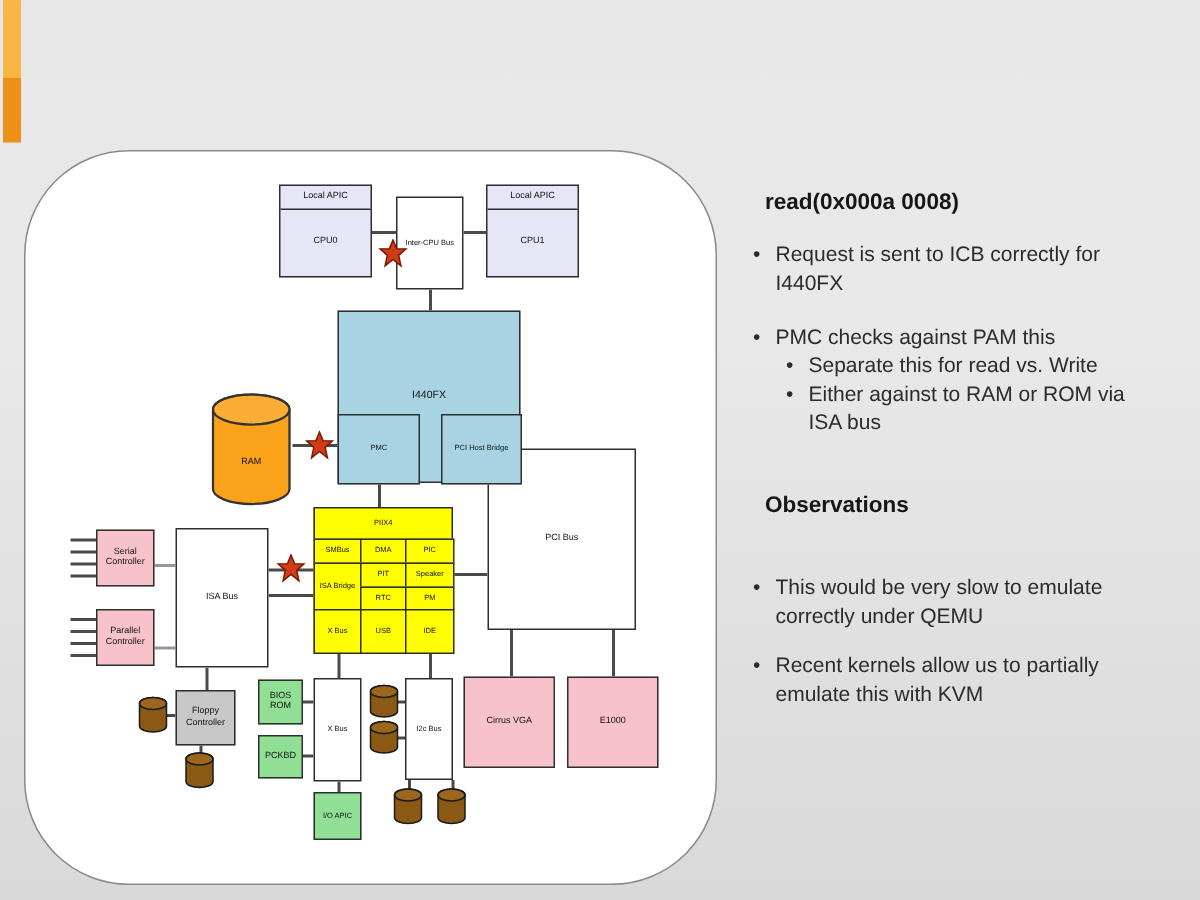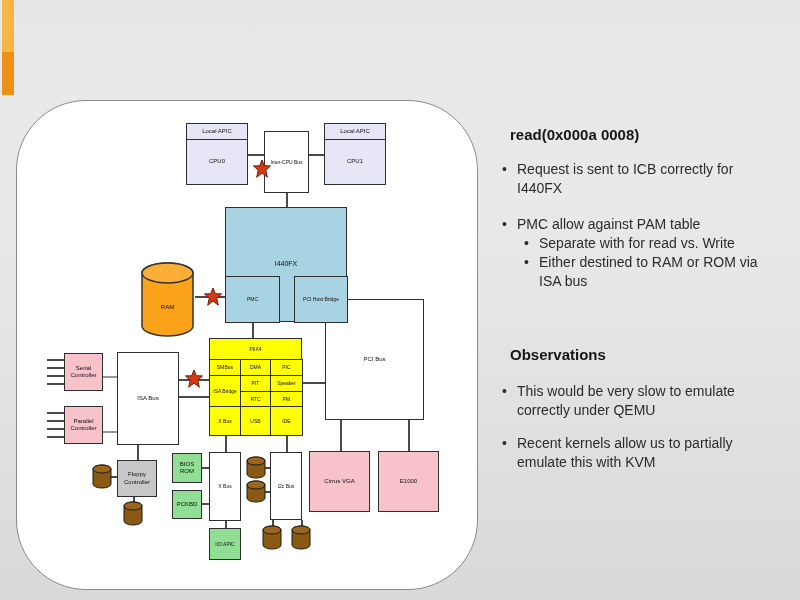--- a/index.html
+++ b/index.html
@@ -200,33 +200,33 @@
     <div class="nb" style="top:160px">
       <div class="row">
         <span class="dot">•</span>
         <span class="txt">Request is sent to ICB correctly for I440FX</span>
       </div>
     </div>
 
     <div class="nb" style="top:215px">
       <div class="row">
         <span class="dot">•</span>
-        <span class="txt">PMC allow against PAM table</span>
+        <span class="txt">PMC checks against PAM this</span>
       </div>
       <div class="row sub">
         <span class="dot">•</span>
-        <span class="txt">Separate with for read vs. Write</span>
+        <span class="txt">Separate this for read vs. Write</span>
       </div>
       <div class="row sub">
         <span class="dot">•</span>
-        <span class="txt">Either destined to RAM or ROM via ISA bus</span>
-      </div>
-    </div>
-
-    <div class="nh" style="top:346px">Observations</div>
+        <span class="txt">Either against to RAM or ROM via ISA bus</span>
+      </div>
+    </div>
+
+    <div class="nh" style="top:328px">Observations</div>
 
     <div class="nb" style="top:382px">
       <div class="row">
         <span class="dot">•</span>
         <span class="txt">This would be very slow to emulate correctly under QEMU</span>
       </div>
     </div>
 
     <div class="nb" style="top:434px">
       <div class="row">

